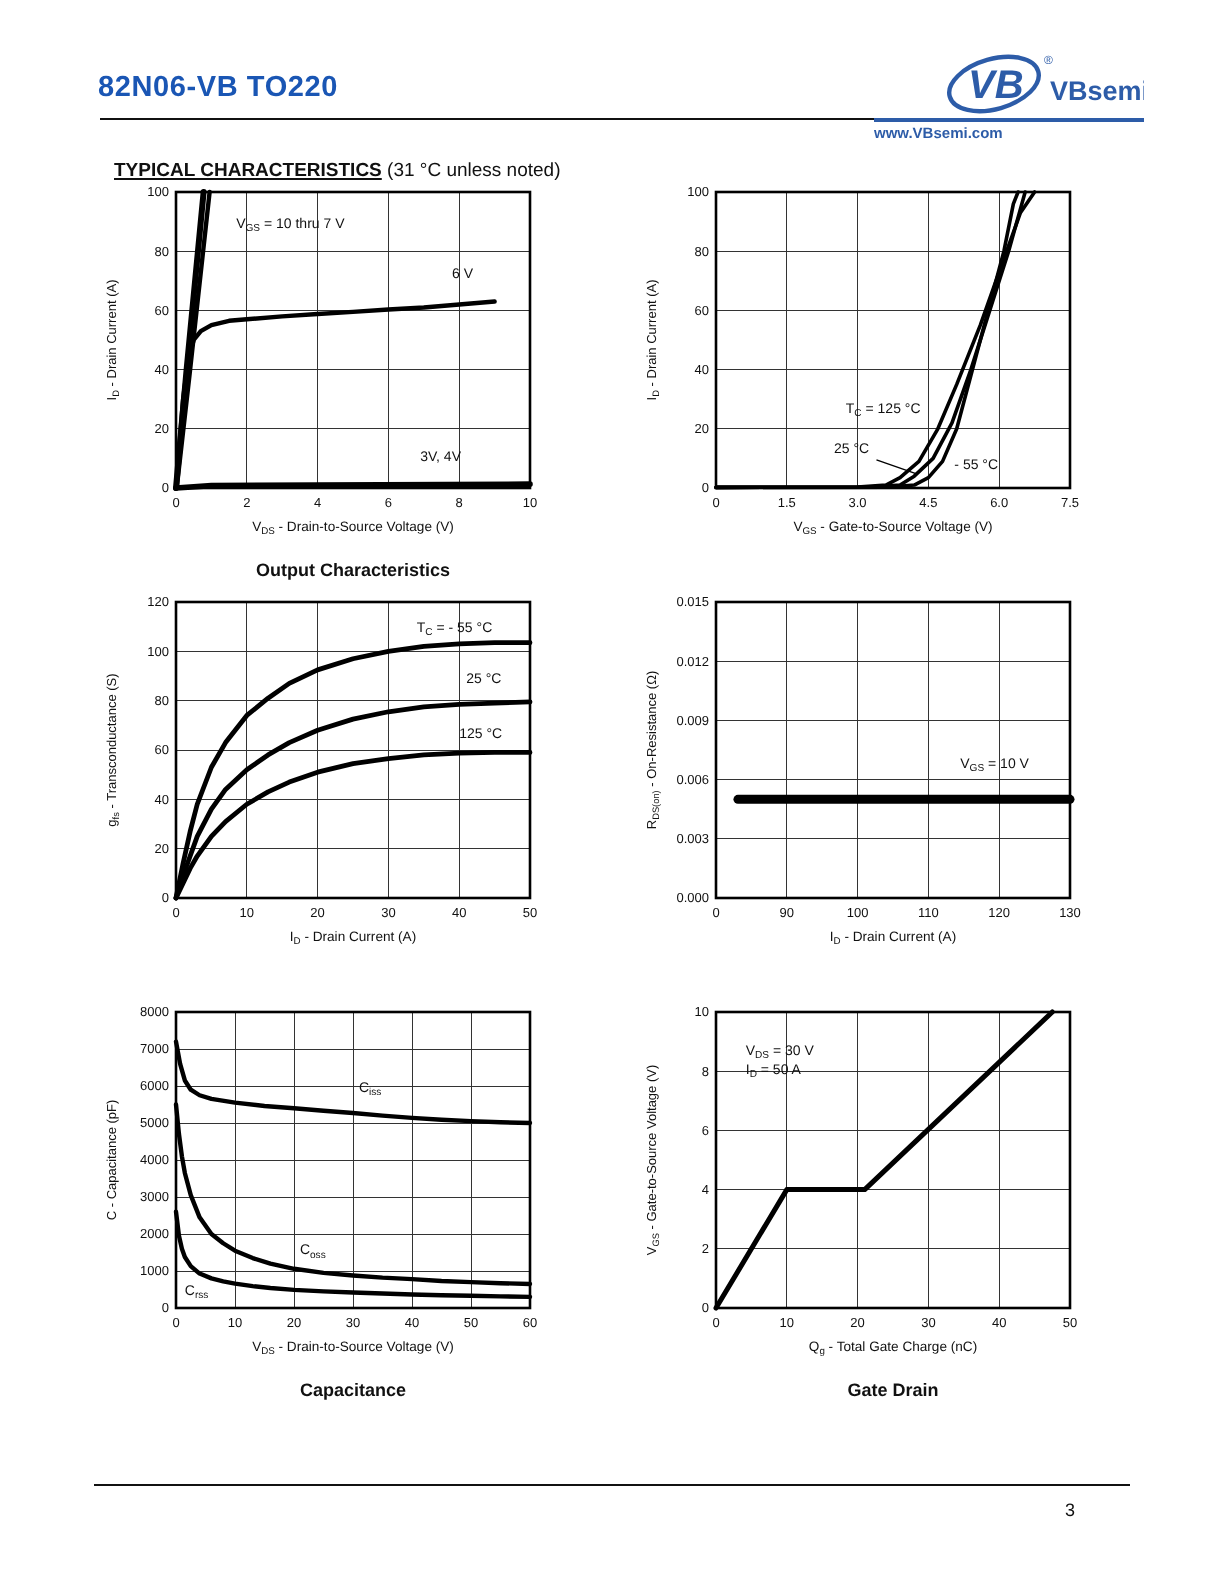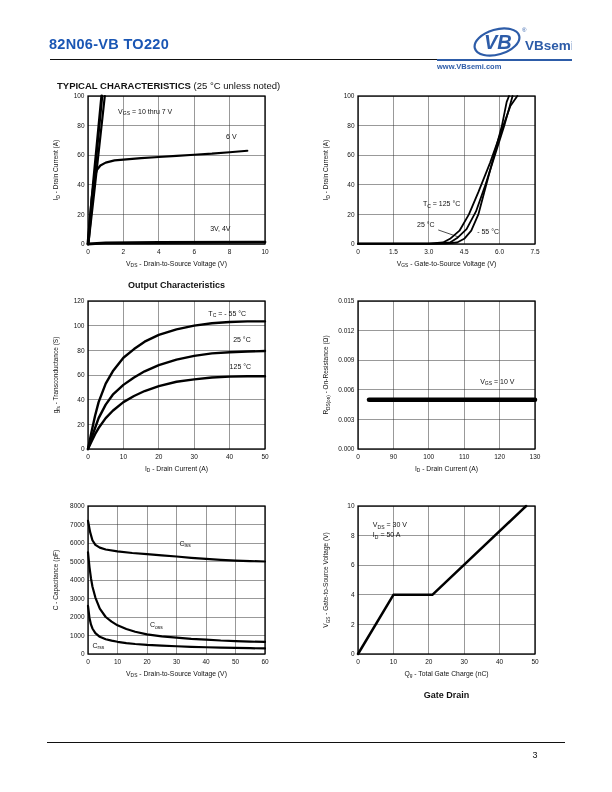--- a/index.html
+++ b/index.html
@@ -6,21 +6,21 @@
   #page{position:relative;width:612px;height:792px;background:#ffffff;overflow:hidden;
         font-family:"Liberation Sans",sans-serif;color:#111;margin:0 auto;}
   .doc-title{position:absolute;left:49px;top:36px;font-size:14.5px;font-weight:bold;
              color:#1a56b4;letter-spacing:0.3px;}
   .rule-black{position:absolute;left:50px;top:59px;width:387px;border-top:1.7px solid #111;}
   .rule-blue{position:absolute;left:437px;top:58.8px;width:135px;border-top:2px solid #2d5ca8;}
   .logo{position:absolute;left:472px;top:25px;text-align:right;}
   .logo-url{position:absolute;left:437px;top:62px;width:135px;text-align:left;
             font-size:7.5px;font-weight:bold;color:#2d5ca8;}
   .section-heading{position:absolute;left:57px;top:80px;font-size:9.5px;}
-  .section-heading b{font-weight:bold;}
+  .section-heading b{font-weight:bold;text-decoration:underline;}
   .charts{position:absolute;left:42px;top:88px;display:grid;
           grid-template-columns:240px 240px;column-gap:30px;row-gap:0;}
   .fig{height:205px;}
   .plot{height:192px;}
   .fig-title{height:13px;font-size:9px;font-weight:bold;text-align:center;
              padding-left:29px;width:211px;}
   .footer-rule{position:absolute;left:47px;top:742px;width:518px;border-top:1.5px solid #111;}
   .page-num{position:absolute;left:528px;top:750px;width:14px;text-align:center;font-size:9px;}
   svg text{font-family:"Liberation Sans",sans-serif;}
 </style>
@@ -37,21 +37,21 @@
       <text x="12" y="24" font-size="20" font-style="italic" font-weight="bold" font-family="Liberation Serif, serif" fill="#2d5ca8">VB</text>
       <text x="50" y="7" font-size="6" fill="#2d5ca8">®</text>
       <text x="53" y="25" font-size="13.5" font-weight="bold" font-family="Liberation Serif, serif" fill="#2d5ca8">VBsemi</text>
     </svg>
   </div>
 
   <div class="rule-black"></div>
   <div class="rule-blue"></div>
   <div class="logo-url">www.VBsemi.com</div>
 
-  <div class="section-heading"><b>TYPICAL CHARACTERISTICS</b><span> (25 °C unless noted)</span></div>
+  <div class="section-heading"><b>TYPICAL CHARACTERISTICS</b><span> (31 °C unless noted)</span></div>
 
   <div class="charts">
     <div class="fig">
       <div class="plot"><svg width="240" height="192" viewBox="0 0 240 192">
             <line x1="46" y1="8" x2="46" y2="156" stroke="#333" stroke-width="0.5" shape-rendering="crispEdges"></line>
             <text x="46" y="165.5" font-size="6.5" text-anchor="middle" fill="#111"><tspan>0</tspan></text>
             <line x1="81.4" y1="8" x2="81.4" y2="156" stroke="#333" stroke-width="0.5" shape-rendering="crispEdges"></line>
             <text x="81.4" y="165.5" font-size="6.5" text-anchor="middle" fill="#111"><tspan>2</tspan></text>
             <line x1="116.8" y1="8" x2="116.8" y2="156" stroke="#333" stroke-width="0.5" shape-rendering="crispEdges"></line>
             <text x="116.8" y="165.5" font-size="6.5" text-anchor="middle" fill="#111"><tspan>4</tspan></text>
@@ -233,20 +233,21 @@
             <rect x="46" y="8" width="177" height="148" fill="none" stroke="#000" stroke-width="1.3"></rect>
             <polyline points="46.00,22.80 48.06,33.90 50.42,42.22 53.38,46.85 57.80,49.63 63.70,51.47 75.50,53.33 90.25,54.99 105.00,56.10 119.75,57.39 134.50,58.51 149.25,59.80 164.00,60.91 178.75,61.84 193.50,62.58 208.25,63.13 223.00,63.50" fill="none" stroke="#000" stroke-width="2.2" stroke-linejoin="round" stroke-linecap="round"></polyline>
             <polyline points="46.00,54.25 47.48,69.05 48.95,80.15 50.42,88.48 53.38,99.58 57.80,110.67 63.70,119.00 69.60,123.63 75.50,127.33 84.35,131.03 93.20,133.80 105.00,136.39 119.75,138.43 134.50,139.72 149.25,140.83 164.00,141.57 178.75,142.50 193.50,143.05 208.25,143.60 223.00,143.97" fill="none" stroke="#000" stroke-width="2.2" stroke-linejoin="round" stroke-linecap="round"></polyline>
             <polyline points="46.00,107.90 47.48,119.93 48.95,126.40 50.42,130.47 53.38,135.09 57.80,138.79 63.70,141.20 69.60,142.68 75.50,143.79 84.35,145.09 93.20,146.01 105.00,146.94 119.75,147.68 134.50,148.23 149.25,148.78 164.00,149.25 178.75,149.62 193.50,149.90 208.25,150.17 223.00,150.45" fill="none" stroke="#000" stroke-width="2.2" stroke-linejoin="round" stroke-linecap="round"></polyline>
             <text x="137.45" y="47.775000000000006" font-size="7" text-anchor="start" fill="#111"><tspan>C</tspan><tspan font-size="5.04" dy="1.6">iss</tspan><tspan dy="-1.6"></tspan></text>
             <text x="107.94999999999999" y="129.175" font-size="7" text-anchor="start" fill="#111"><tspan>C</tspan><tspan font-size="5.04" dy="1.6">oss</tspan><tspan dy="-1.6"></tspan></text>
             <text x="50.425" y="149.525" font-size="7" text-anchor="start" fill="#111"><tspan>C</tspan><tspan font-size="5.04" dy="1.6">rss</tspan><tspan dy="-1.6"></tspan></text>
             <text x="134.5" y="177.5" font-size="6.8" text-anchor="middle" fill="#111"><tspan>V</tspan><tspan font-size="4.896" dy="1.6">DS</tspan><tspan dy="-1.6"> - Drain-to-Source Voltage (V)</tspan></text>
             <text x="16" y="82" font-size="6.5" text-anchor="middle" fill="#111" transform="rotate(-90 16 82)"><tspan>C - Capacitance (pF)</tspan></text>
           </svg></div>
+      <div class="fig-title">Capacitance</div>
     </div>
     <div class="fig">
       <div class="plot"><svg width="240" height="192" viewBox="0 0 240 192">
             <line x1="46" y1="8" x2="46" y2="156" stroke="#333" stroke-width="0.5" shape-rendering="crispEdges"></line>
             <text x="46" y="165.5" font-size="6.5" text-anchor="middle" fill="#111"><tspan>0</tspan></text>
             <line x1="81.4" y1="8" x2="81.4" y2="156" stroke="#333" stroke-width="0.5" shape-rendering="crispEdges"></line>
             <text x="81.4" y="165.5" font-size="6.5" text-anchor="middle" fill="#111"><tspan>10</tspan></text>
             <line x1="116.8" y1="8" x2="116.8" y2="156" stroke="#333" stroke-width="0.5" shape-rendering="crispEdges"></line>
             <text x="116.8" y="165.5" font-size="6.5" text-anchor="middle" fill="#111"><tspan>20</tspan></text>
             <line x1="152.2" y1="8" x2="152.2" y2="156" stroke="#333" stroke-width="0.5" shape-rendering="crispEdges"></line>

